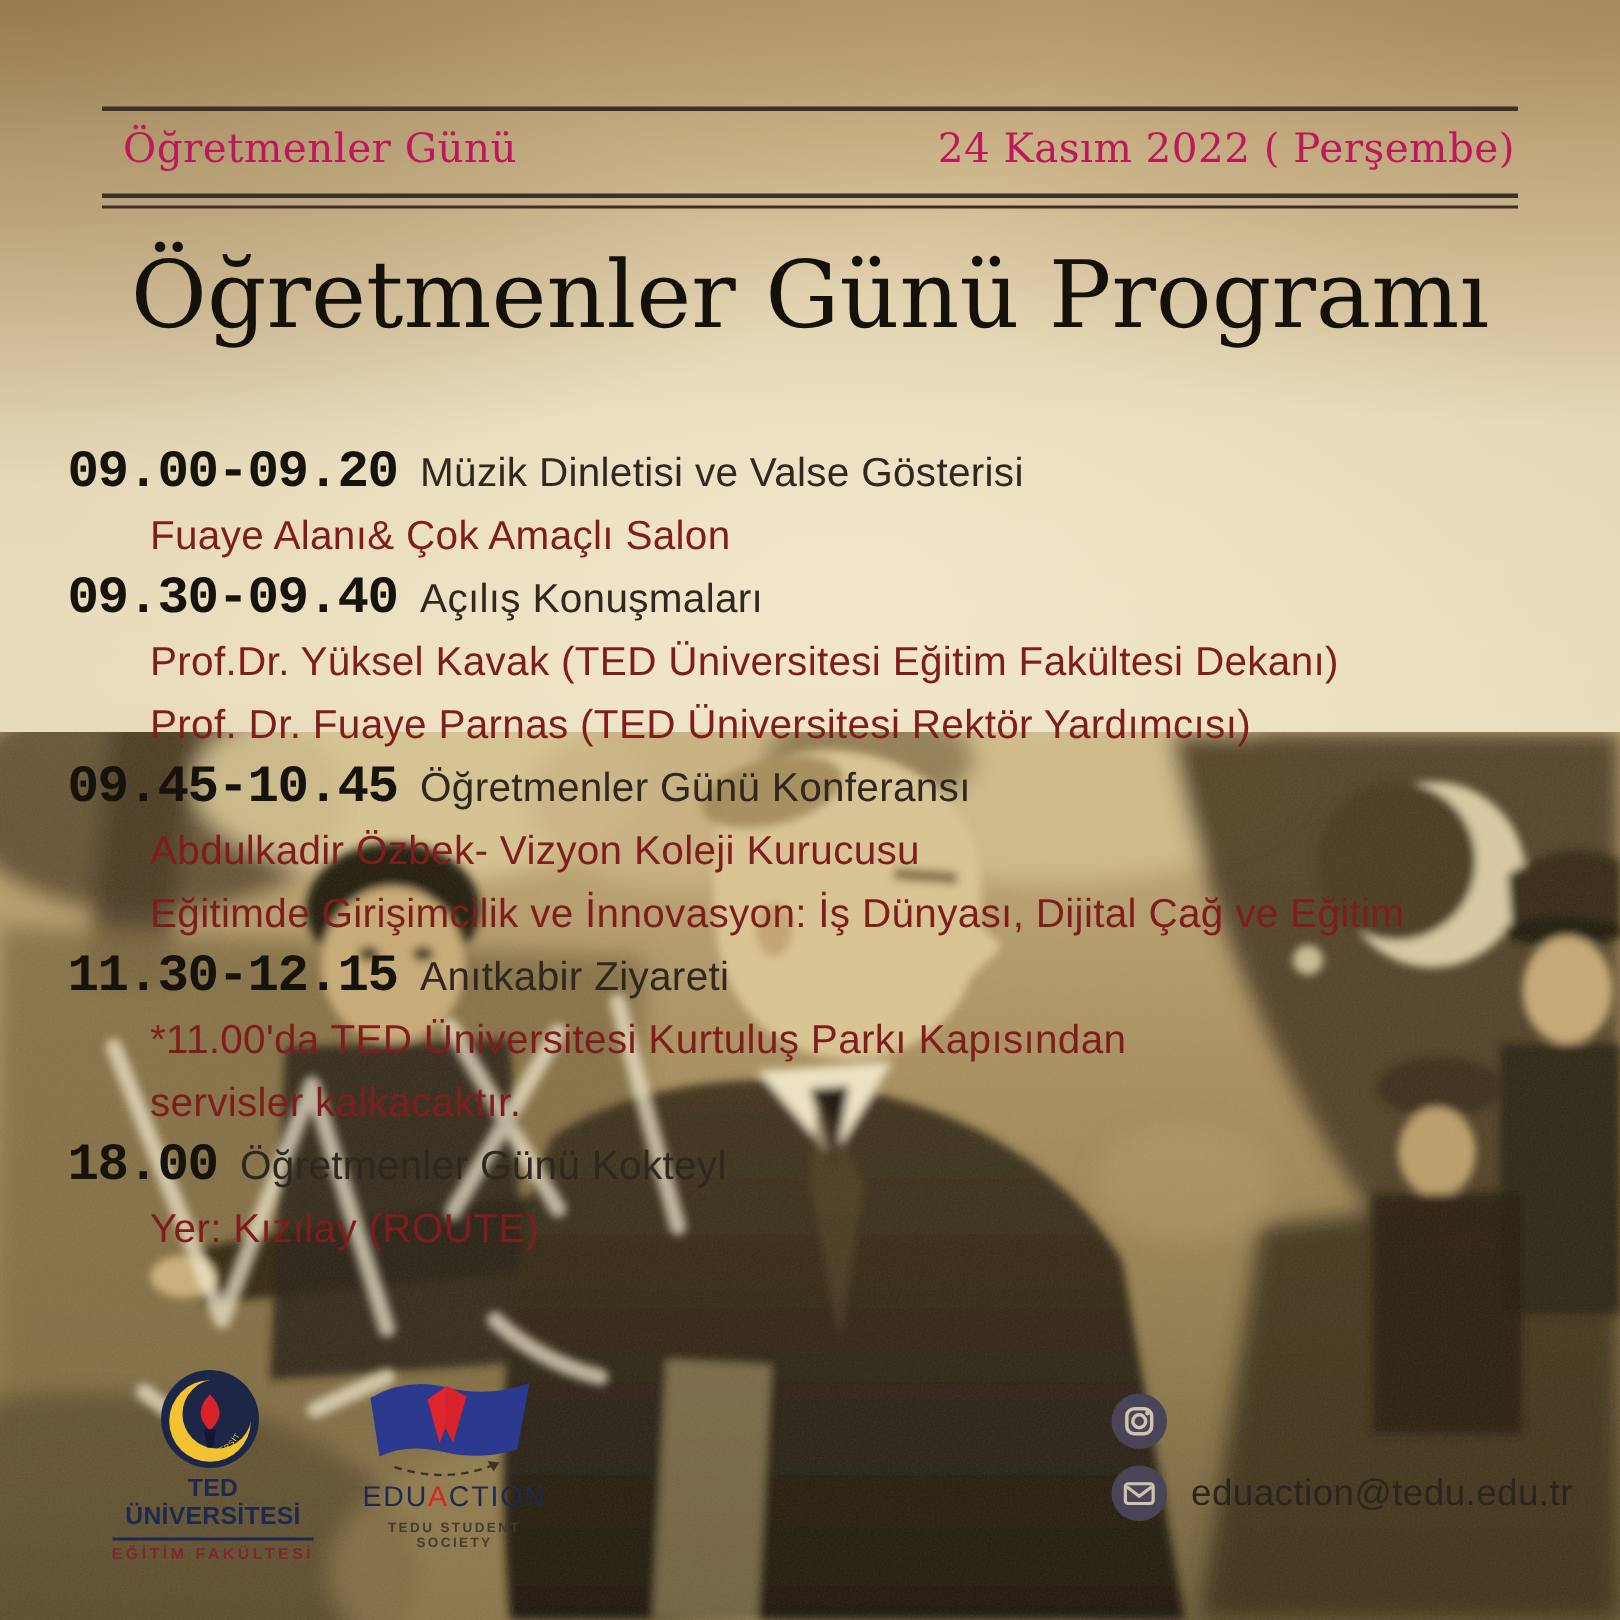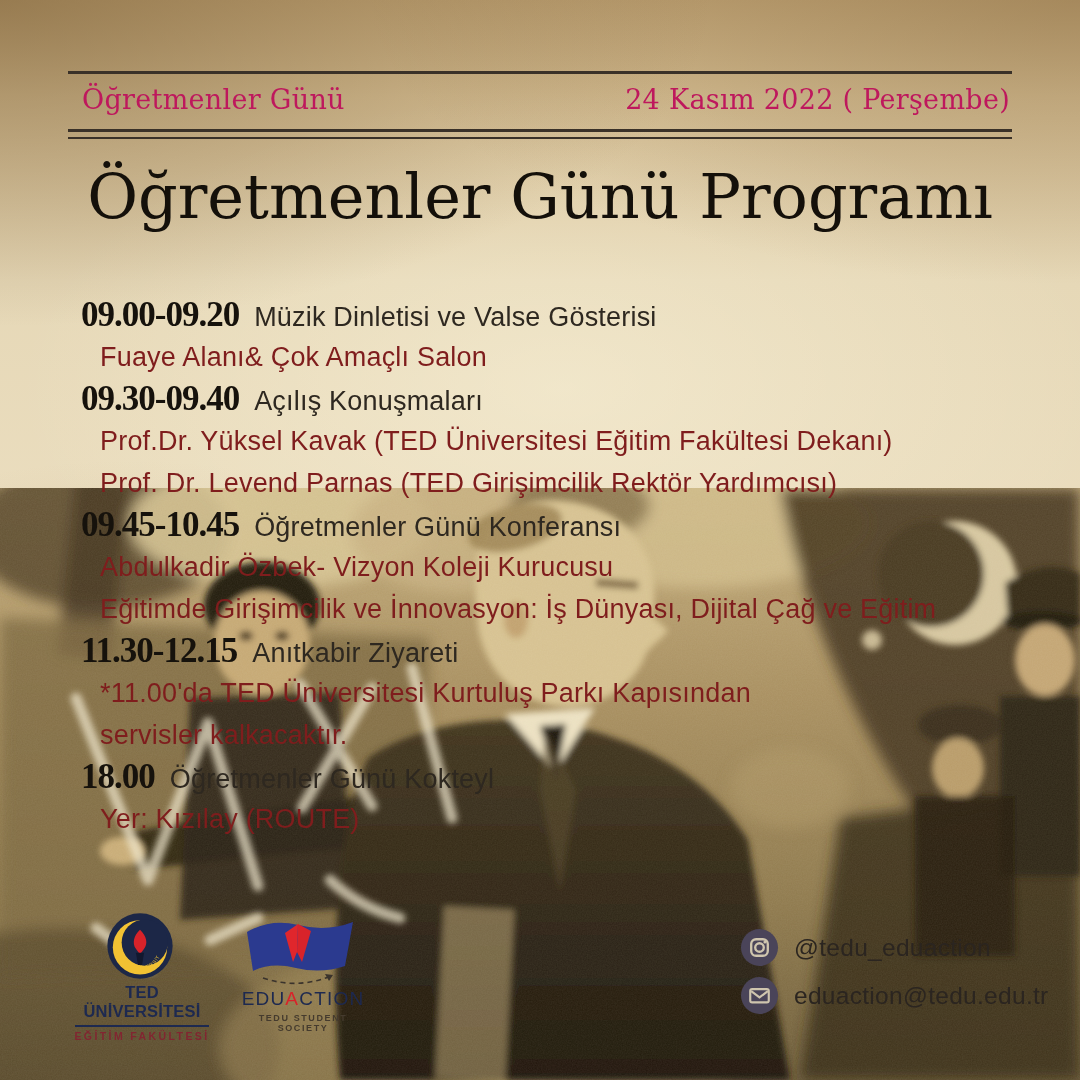--- a/index.html
+++ b/index.html
@@ -35,22 +35,22 @@
   .title{
     position:absolute;top:160px;left:30px;right:30px;margin:0;
     text-align:center;font-family:"DejaVu Serif","Liberation Serif",serif;
     font-weight:400;font-size:62px;color:#14100a;letter-spacing:0;
     white-space:nowrap;
   }
   
   .schedule{position:absolute;top:294px;left:45px;right:25px;}
   .sched-line{height:42px;line-height:42px;white-space:nowrap;}
   .sched-time{
-    font-family:Liberation Serif, serif;font-weight:700;font-size:35px;
-    letter-spacing:-1px;color:#16120c;margin-left:36px;
+    font-family:Liberation Mono, monospace;font-weight:700;font-size:35px;
+    letter-spacing:-1px;color:#16120c;
   }
   .sched-title{font-size:27px;color:#2e2820;margin-left:15px;letter-spacing:.2px;}
   .sched-detail{padding-left:55px;font-size:27px;color:#7f1d1d;letter-spacing:.2px;}
 
   
   .ted-badge{position:absolute;left:106px;top:912px;width:68px;height:68px;}
   .ted-textblock{position:absolute;left:66px;top:983px;width:152px;text-align:center;}
   .ted-university{font-size:16.5px;font-weight:700;color:#1d2950;letter-spacing:.2px;}
   .ted-divider{width:134px;height:2px;background:#1d2950;margin:4px auto 3px auto;}
   .ted-faculty{font-size:10.5px;font-weight:700;color:#822531;letter-spacing:2.4px;}
@@ -169,21 +169,21 @@
   <h1 class="title">Öğretmenler Günü Programı</h1>
 
   <div class="schedule">
       <div class="sched-item">
         <div class="sched-line sched-head"><span class="sched-time">09.00-09.20</span><span class="sched-title">Müzik Dinletisi ve Valse Gösterisi</span></div>
         <div class="sched-line sched-detail">Fuaye Alanı&amp; Çok Amaçlı Salon</div>
       </div>
       <div class="sched-item">
         <div class="sched-line sched-head"><span class="sched-time">09.30-09.40</span><span class="sched-title">Açılış Konuşmaları</span></div>
         <div class="sched-line sched-detail">Prof.Dr. Yüksel Kavak (TED Üniversitesi Eğitim Fakültesi Dekanı)</div>
-        <div class="sched-line sched-detail">Prof. Dr. Levend Parnas (TED Girişimcilik Rektör Yardımcısı)</div>
+        <div class="sched-line sched-detail">Prof. Dr. Fuaye Parnas (TED Üniversitesi Rektör Yardımcısı)</div>
       </div>
       <div class="sched-item">
         <div class="sched-line sched-head"><span class="sched-time">09.45-10.45</span><span class="sched-title">Öğretmenler Günü Konferansı</span></div>
         <div class="sched-line sched-detail">Abdulkadir Özbek- Vizyon Koleji Kurucusu</div>
         <div class="sched-line sched-detail">Eğitimde Girişimcilik ve İnnovasyon: İş Dünyası, Dijital Çağ ve Eğitim</div>
       </div>
       <div class="sched-item">
         <div class="sched-line sched-head"><span class="sched-time">11.30-12.15</span><span class="sched-title">Anıtkabir Ziyareti</span></div>
         <div class="sched-line sched-detail">*11.00'da TED Üniversitesi Kurtuluş Parkı Kapısından</div>
         <div class="sched-line sched-detail">servisler kalkacaktır.</div>
@@ -223,21 +223,20 @@
     <div class="edu-sub">TEDU STUDENT SOCIETY</div>
   </div>
 
   <div class="contact-row ig">
     <svg class="contact-icon" viewBox="0 0 40 40" aria-hidden="true">
       <circle cx="20" cy="20" r="19" fill="#4a4459"></circle>
       <rect x="11.5" y="11.5" width="17" height="17" rx="5" fill="none" stroke="#cfc5ae" stroke-width="2.4"></rect>
       <circle cx="20" cy="20" r="4.4" fill="none" stroke="#cfc5ae" stroke-width="2.4"></circle>
       <circle cx="25.6" cy="14.4" r="1.6" fill="#cfc5ae"></circle>
     </svg>
-    <span class="contact-label">@tedu_eduaction</span>
   </div>
   <div class="contact-row mail">
     <svg class="contact-icon" viewBox="0 0 40 40" aria-hidden="true">
       <circle cx="20" cy="20" r="19" fill="#4a4459"></circle>
       <rect x="10.5" y="13.5" width="19" height="13.5" rx="2" fill="none" stroke="#cfc5ae" stroke-width="2.2"></rect>
       <polyline points="11.5,15.5 20,22 28.5,15.5" fill="none" stroke="#cfc5ae" stroke-width="2.2"></polyline>
     </svg>
     <span class="contact-label">eduaction@tedu.edu.tr</span>
   </div>
 

